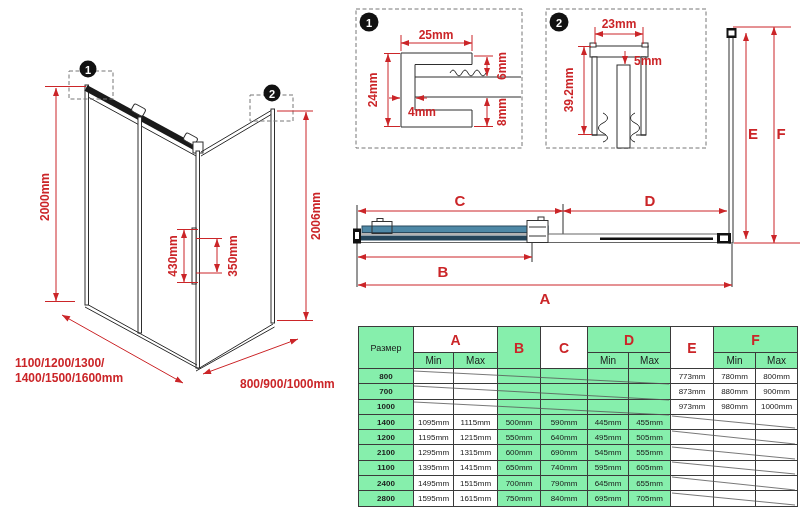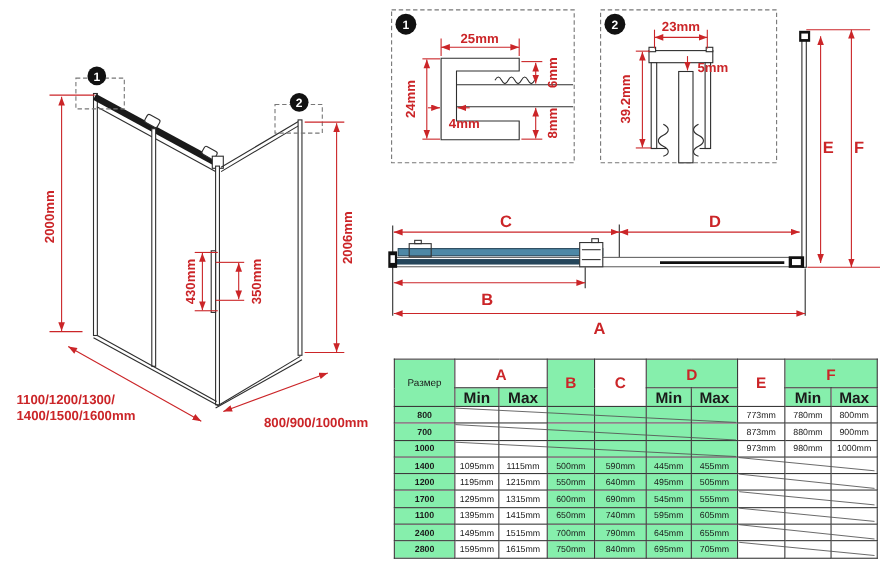--- a/index.html
+++ b/index.html
@@ -12,21 +12,21 @@
   .rl{fill:#cb2528;font-weight:bold;font-size:12px;}
   .rlb{fill:#cb2528;font-weight:bold;font-size:15px;text-anchor:middle;}
   .wnum{fill:#fff;font-weight:bold;font-size:11px;text-anchor:middle;}
   .dash{fill:none;stroke:#777;stroke-width:1;stroke-dasharray:4 2.5;}
   
   .spec{position:absolute;left:358px;top:326px;width:439px;border-collapse:collapse;
         table-layout:fixed;border:1.5px solid #333;}
   .spec td{border:1px solid #3a3a3a;text-align:center;vertical-align:middle;
            padding:0;font-size:8px;color:#1a1a1a;overflow:hidden;white-space:nowrap;}
   .spec .letter{color:#cb2528;font-size:14px;font-weight:bold;}
-  .spec .mm{font-size:14px;font-weight:bold;}
+  .spec .mm{font-size:10px;font-weight:normal;}
   .spec .sizeh{font-size:9px;}
   .spec .rowlab{font-weight:bold;}
   .sh{background:#86efac;}
   tr.r1{height:26px;} tr.r2{height:16px;} tr.dr{height:15.3px;}
   .ovl{position:absolute;left:358px;top:326px;pointer-events:none;}
 </style>
 </head>
 <body>
 
 <div class="page">
@@ -286,21 +286,21 @@
     <td>1215mm</td>
     <td class="sh">550mm</td>
     <td class="sh">640mm</td>
     <td class="sh">495mm</td>
     <td class="sh">505mm</td>
     <td></td>
     <td></td>
     <td></td>
   </tr>
   <tr class="dr">
-    <td class="sh rowlab">1700</td>
+    <td class="sh rowlab">2100</td>
     <td>1295mm</td>
     <td>1315mm</td>
     <td class="sh">600mm</td>
     <td class="sh">690mm</td>
     <td class="sh">545mm</td>
     <td class="sh">555mm</td>
     <td></td>
     <td></td>
     <td></td>
   </tr>

